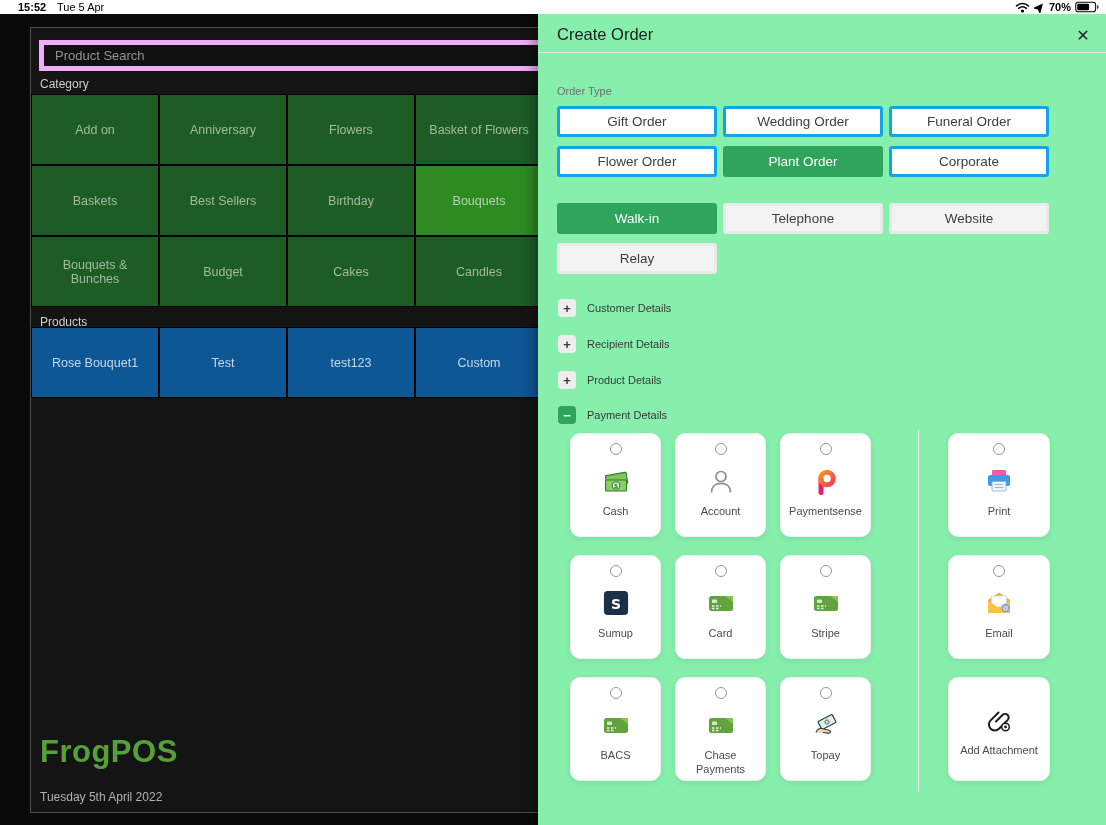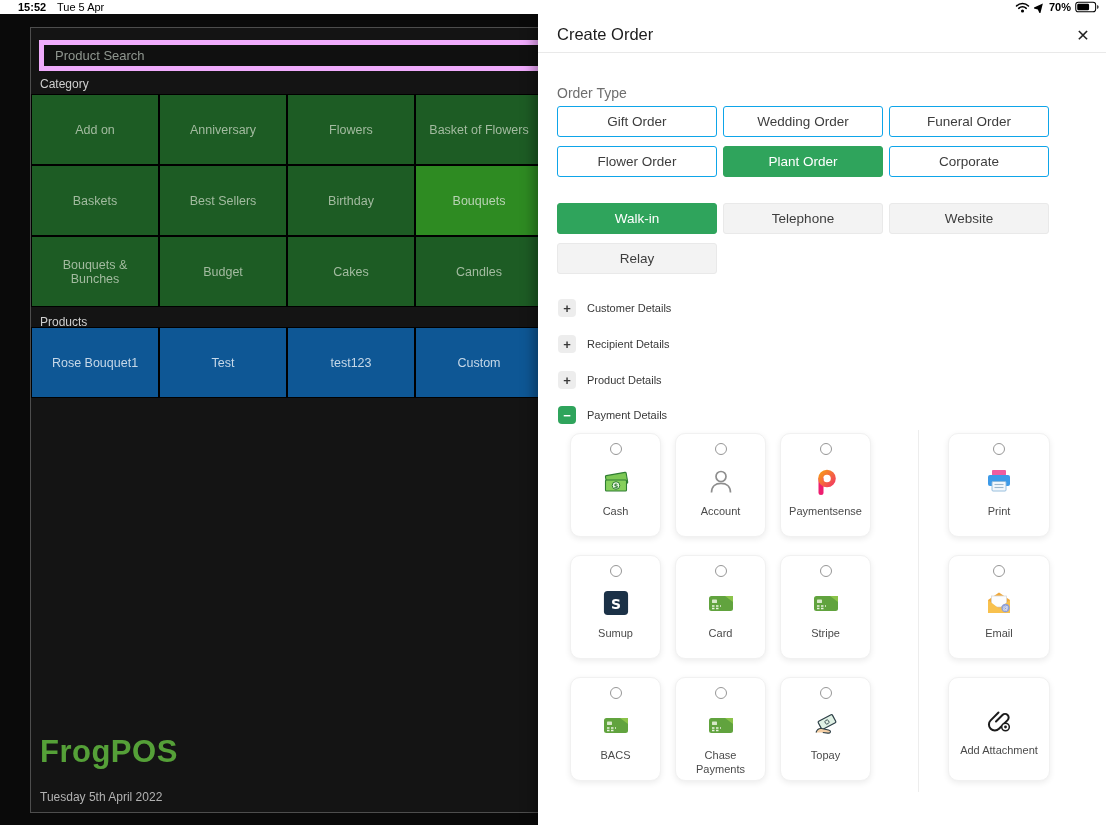--- a/index.html
+++ b/index.html
@@ -23,29 +23,29 @@
   .lbl-prod { top:287px; }
   .cat-grid { position:absolute; left:0; top:66px; display:grid; grid-template-columns:repeat(4,126px); grid-auto-rows:69px; gap:2px; background:#000; padding:1px 0 1px 1px; }
   .cat-btn { background:#1d5c24; color:#a3bba0; font-size:12.5px; display:flex; align-items:center; justify-content:center; text-align:center; padding:8px 5px; cursor:pointer; }
   .cat-btn.sel { background:#2e8b22; color:#b9d3b4; }
   .prod-grid { position:absolute; left:0; top:299px; display:grid; grid-template-columns:repeat(4,126px); grid-auto-rows:69px; gap:2px; background:#000; padding:1px 0 1px 1px; }
   .prod-btn { background:#0e5795; color:#c6d8e8; font-size:12.5px; display:flex; align-items:center; justify-content:center; text-align:right; padding:0 5px; cursor:pointer; }
   .brand { position:absolute; left:9px; top:706px; font-size:31px; font-weight:700; color:#55a038; letter-spacing:0.5px; }
   .footer-date { position:absolute; left:9px; top:762px; font-size:12px; color:#b2b2b2; }
 
   
-  .panel { position:absolute; left:538px; top:0; width:568px; height:825px; background:#ffffff; box-shadow:-4px 0 12px rgba(0,0,0,0.35); z-index:30; }
+  .panel { position:absolute; left:538px; top:0; width:568px; height:825px; background:#86efac; box-shadow:-4px 0 12px rgba(0,0,0,0.35); z-index:30; }
   .panel-title { position:absolute; left:19px; top:25px; font-size:16.5px; font-weight:500; color:#1c1c1c; }
   .close-btn { position:absolute; right:10px; top:22px; width:26px; height:26px; border:none; background:transparent; font-size:16px; color:#222; cursor:pointer; display:flex; align-items:center; justify-content:center; }
   .hdr-divider { position:absolute; left:0; top:52px; width:568px; height:1px; background:#e9e9e9; }
-  .ot-label { position:absolute; left:19px; top:85px; font-size:14px; color:#6e6e6e; }
+  .ot-label { position:absolute; left:19px; top:85px; font-size:11px; color:#6e6e6e; }
   .grid3 { position:absolute; left:19px; display:grid; grid-template-columns:repeat(3,160px); grid-auto-rows:31px; column-gap:6px; row-gap:9px; }
   .type-grid { top:106px; }
   .src-grid { top:203px; }
-  .pbtn { border:1px solid #0ea5e9; border-radius:3px; background:#fff; color:#3d3d3d; font-size:13.5px; display:flex; align-items:center; justify-content:center; cursor:pointer; font-family:"Liberation Sans",sans-serif; }
+  .pbtn { border:3px solid #0ea5e9; border-radius:3px; background:#fff; color:#3d3d3d; font-size:13.5px; display:flex; align-items:center; justify-content:center; cursor:pointer; font-family:"Liberation Sans",sans-serif; }
   .pbtn.gray { background:#f3f3f3; border-color:#e9e9e9; }
   .pbtn.sel { background:#2fa45c; border-color:#2fa45c; color:#fff; }
 
   .section-row { position:absolute; left:20px; display:flex; align-items:center; gap:11px; cursor:pointer; }
   .sec-0 { top:299px; } .sec-1 { top:335px; } .sec-2 { top:371px; } .sec-3 { top:406px; }
   .toggle { width:18px; height:18px; border-radius:4px; background:#ededed; color:#3a3a3a; font-size:13px; font-weight:700; display:flex; align-items:center; justify-content:center; line-height:1; }
   .toggle.open { background:#2fa45c; color:#fff; }
   .sec-label { font-size:11px; color:#383838; }
 
   .v-divider { position:absolute; left:380px; top:430px; width:1px; height:362px; background:#ededed; }

